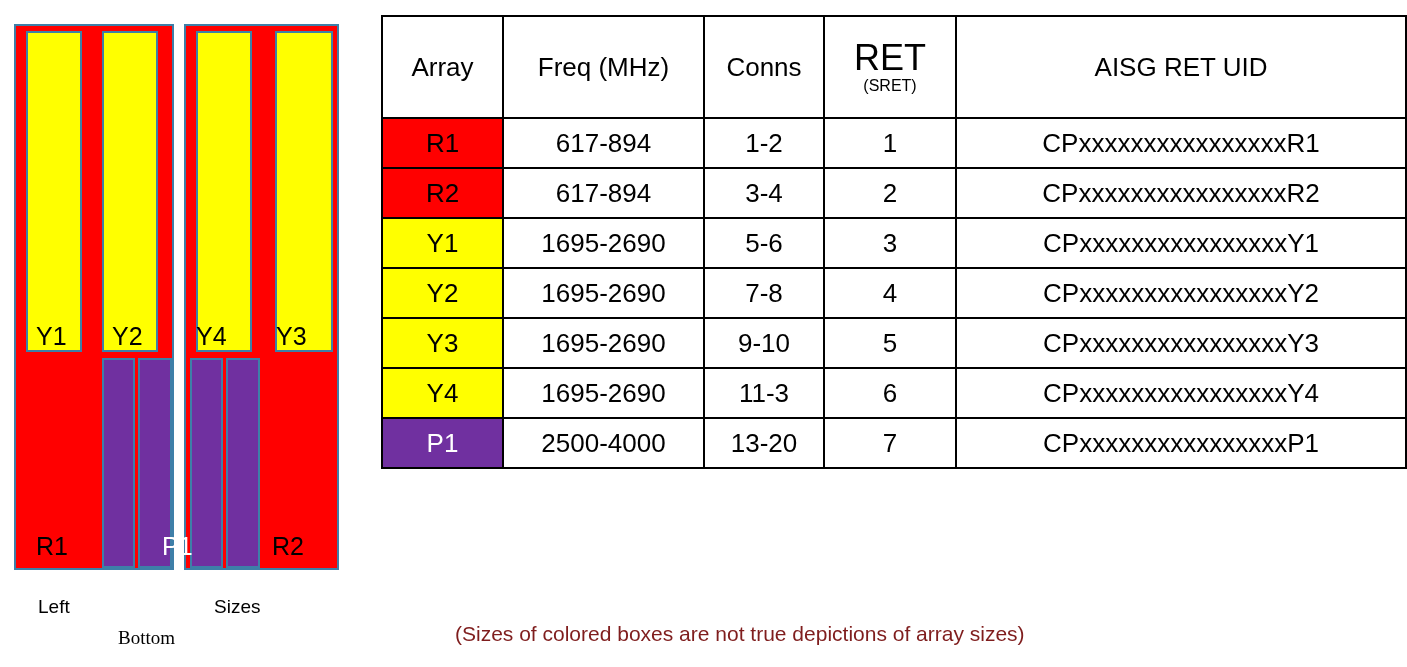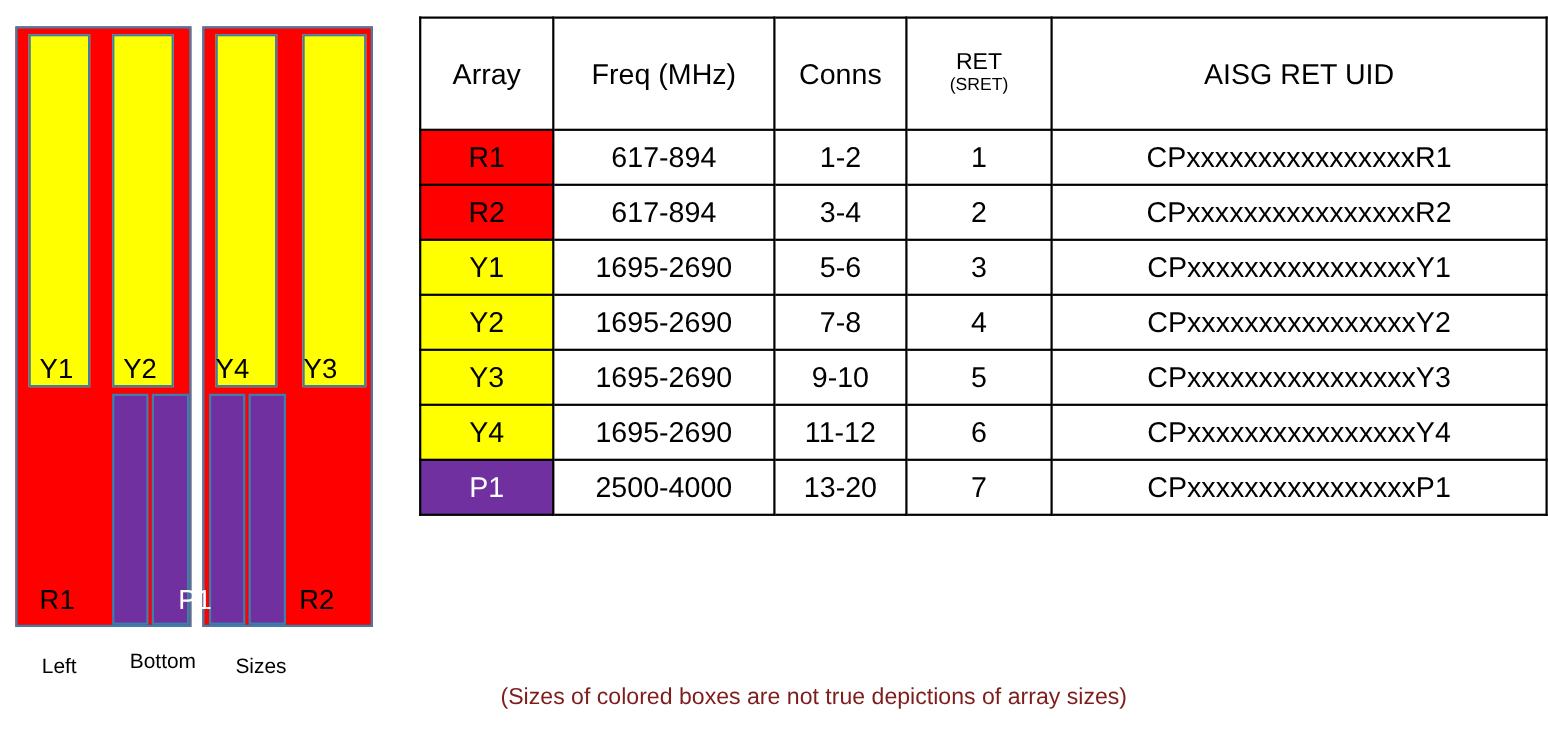--- a/index.html
+++ b/index.html
@@ -83,21 +83,21 @@
 
   
   .orient-label {
     position: absolute;
     font-size: 19px;
     color: #000000;
     white-space: nowrap;
   }
   #orient-left   { left: 38px;  top: 596px; }
   #orient-right  { left: 214px; top: 596px; }
-  #orient-bottom { left: 118px; top: 591px; }
+  #orient-bottom { left: 118px; top: 627px; font-family: Liberation Serif, serif; }
 
   
   #array-table {
     position: absolute;
     left: 381px;
     top: 15px;
     border-collapse: collapse;
     table-layout: fixed;
   }
   #array-table th,
@@ -112,21 +112,21 @@
   }
   #array-table thead th { height: 100px; border-radius: 18px; }
   #array-table tbody td { height: 48px; }
 
   .col-array { width: 119px; }
   .col-freq  { width: 199px; }
   .col-conns { width: 118px; }
   .col-ret   { width: 130px; }
   .col-uid   { width: 448px; margin-top: 48px; }
 
-  .ret-head-main { display: block; font-size: 21px; line-height: 1.05; }
+  .ret-head-main { display: block; font-size: 36px; line-height: 1.05; }
   .ret-head-sub  { display: block; font-size: 16px; line-height: 1.2; text-align: center; }
 
   td.cell-array { font-size: 25px; }
 
   
   #footnote {
     position: absolute;
     left: 455px;
     top: 622px;
     font-size: 21px;
@@ -211,21 +211,21 @@
       <tr>
         <td class="col-array cell-array" style="background: rgb(255, 255, 0); color: rgb(0, 0, 0);">Y3</td>
         <td class="col-freq">1695-2690</td>
         <td class="col-conns">9-10</td>
         <td class="col-ret">5</td>
         <td class="col-uid">CPxxxxxxxxxxxxxxxxY3</td>
       </tr>
       <tr>
         <td class="col-array cell-array" style="background: rgb(255, 255, 0); color: rgb(0, 0, 0);">Y4</td>
         <td class="col-freq">1695-2690</td>
-        <td class="col-conns">11-12</td>
+        <td class="col-conns">11-3</td>
         <td class="col-ret">6</td>
         <td class="col-uid">CPxxxxxxxxxxxxxxxxY4</td>
       </tr>
       <tr>
         <td class="col-array cell-array" style="background: rgb(112, 48, 160); color: rgb(255, 255, 255);">P1</td>
         <td class="col-freq">2500-4000</td>
         <td class="col-conns">13-20</td>
         <td class="col-ret">7</td>
         <td class="col-uid">CPxxxxxxxxxxxxxxxxP1</td>
       </tr>

